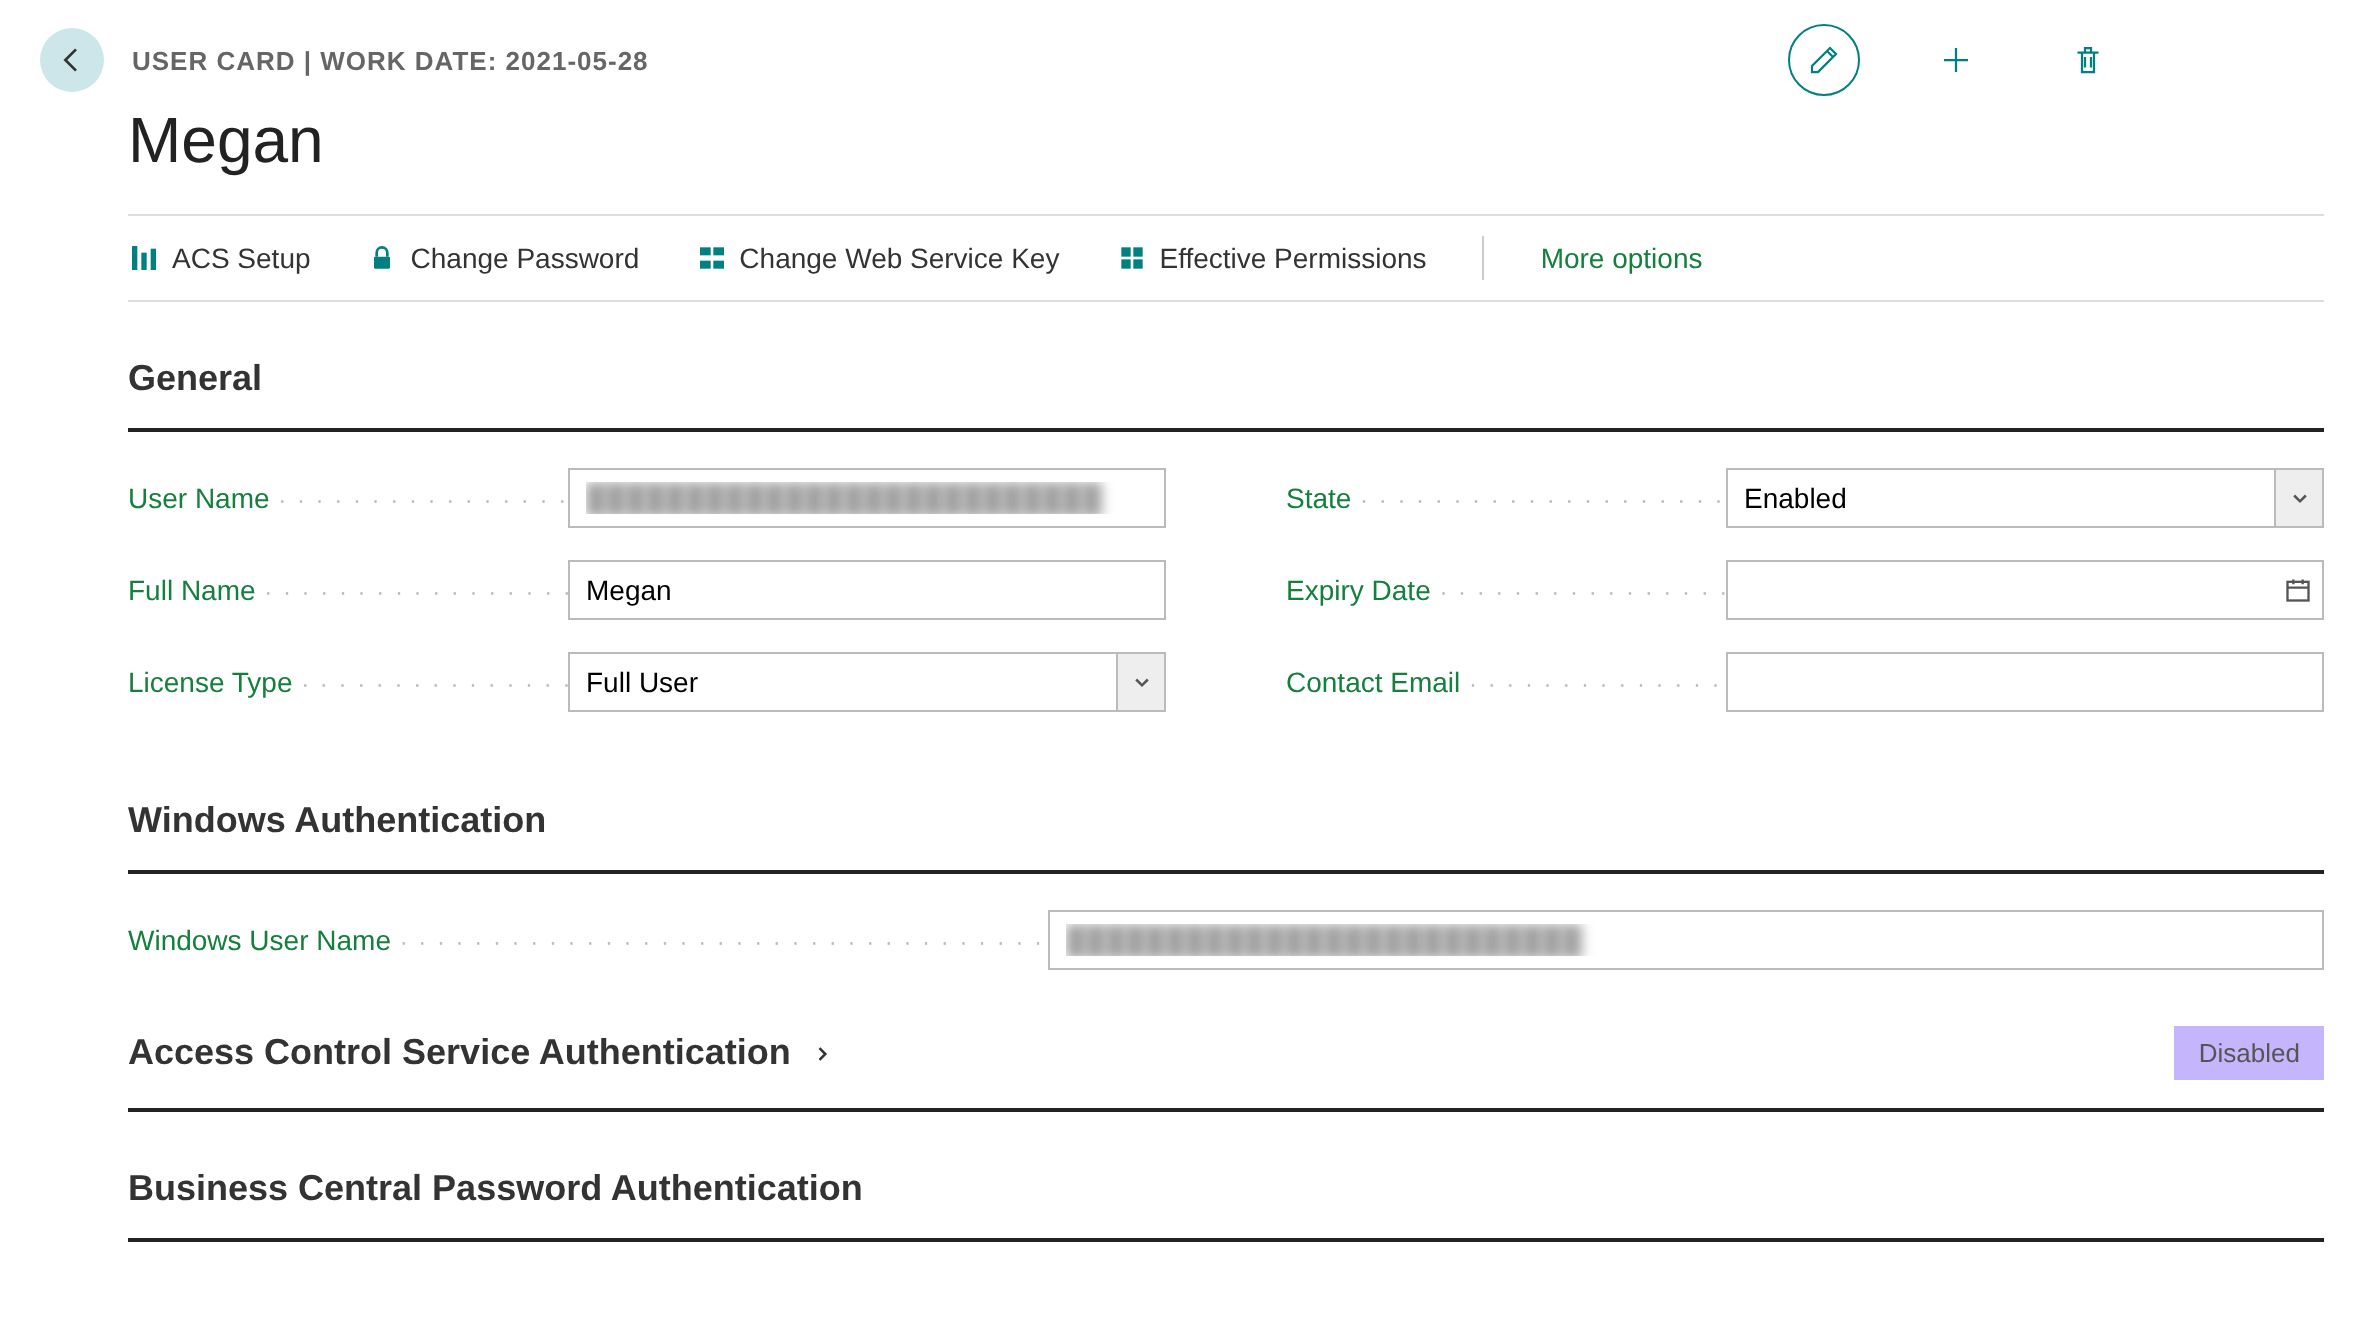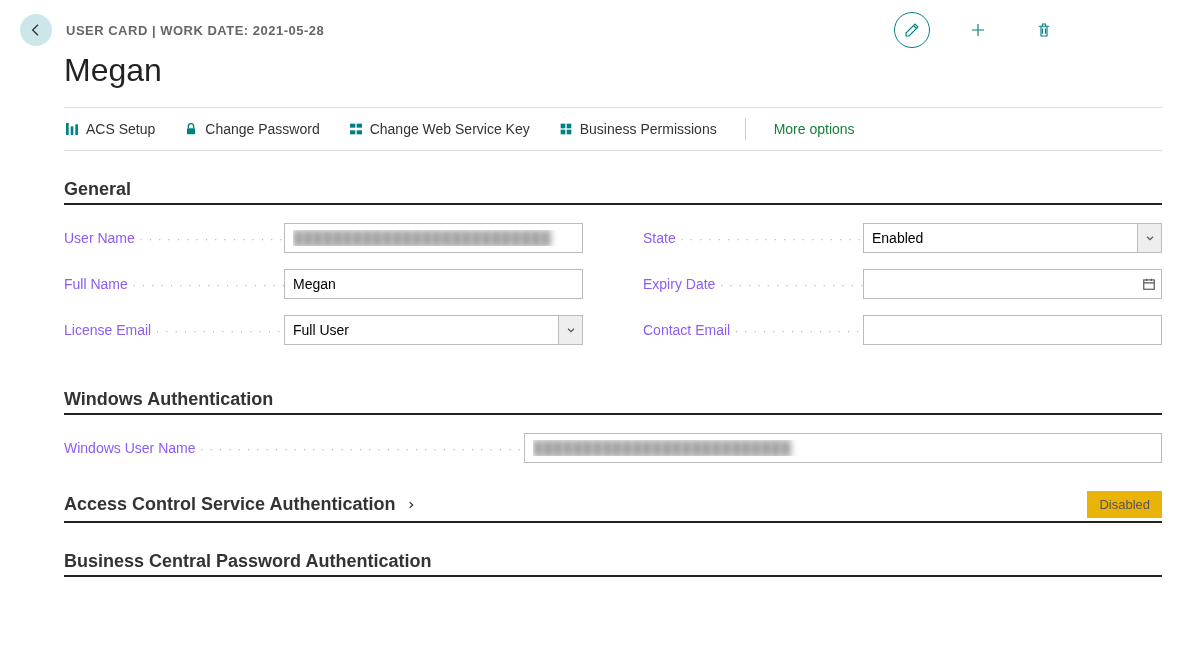--- a/index.html
+++ b/index.html
@@ -94,30 +94,30 @@
     cursor: pointer;
   }
   .section {
     margin-left: 44px;
     margin-top: 28px;
   }
   .section-header {
     display: flex;
     align-items: center;
     border-bottom: 2px solid #222;
-    padding-bottom: 3px;
+    padding-bottom: 14px;
     margin-bottom: 18px;
   }
   .section-title {
     font-size: 18px;
     font-weight: 600;
   }
   .section-badge {
     margin-left: auto;
-    background: #eab308;
+    background: #c4b5fd;
     padding: 6px 12px;
     font-size: 13px;
     color: #555;
   }
   .chevron {
     margin-left: 6px;
     display: inline-flex;
   }
   .row2col {
     display: flex;
@@ -125,21 +125,21 @@
   }
   .col { flex: 1; }
   .field {
     display: flex;
     align-items: center;
     margin-bottom: 16px;
   }
   .field-label {
     width: 220px;
     position: relative;
-    color: #8b5cf6;
+    color: #15803d;
     font-size: 14px;
     flex-shrink: 0;
     padding-right: 8px;
     white-space: nowrap;
     overflow: hidden;
   }
   .field-label::after {
     content: " · · · · · · · · · · · · · · · · · · · · · · · · · · · · · · · · · · · · · · · · · · · · · · · · · · · · · · · · · · · ·";
     color: #bbb;
     font-size: 12px;
@@ -270,42 +270,42 @@
         </svg>
       <span>Change Web Service Key</span>
     </div>
     <div class="tool">
       <svg viewBox="0 0 24 24" fill="#008080">
           <rect x="4" y="4" width="7" height="7"></rect>
           <rect x="13" y="4" width="7" height="7"></rect>
           <rect x="4" y="13" width="7" height="7"></rect>
           <rect x="13" y="13" width="7" height="7"></rect>
         </svg>
-      <span>Business Permissions</span>
+      <span>Effective Permissions</span>
     </div>
     <div class="toolbar-sep"></div>
     <div class="more-opts">More options</div>
   </div>
 
   <div class="section">
     <div class="section-header">
       <div class="section-title">General</div>
     </div>
     <div class="row2col">
       <div class="col">
         <div class="field">
           <div class="field-label"><span>User Name</span></div>
           <div class="field-ctrl"><input class="input blur" value="██████████████████████████" style=""></div>
         </div>
         <div class="field">
           <div class="field-label"><span>Full Name</span></div>
           <div class="field-ctrl"><input class="input" value="Megan" style=""></div>
         </div>
         <div class="field">
-          <div class="field-label"><span>License Email</span></div>
+          <div class="field-label"><span>License Type</span></div>
           <div class="field-ctrl select-wrap">
             <input class="input" value="Full User" style="">
             <div class="select-btn">
               <svg width="10" height="10" viewBox="0 0 24 24" stroke="#555" stroke-width="3" fill="none">
                   <path d="M5 9 L12 16 L19 9"></path>
                 </svg>
             </div>
           </div>
         </div>
       </div>

